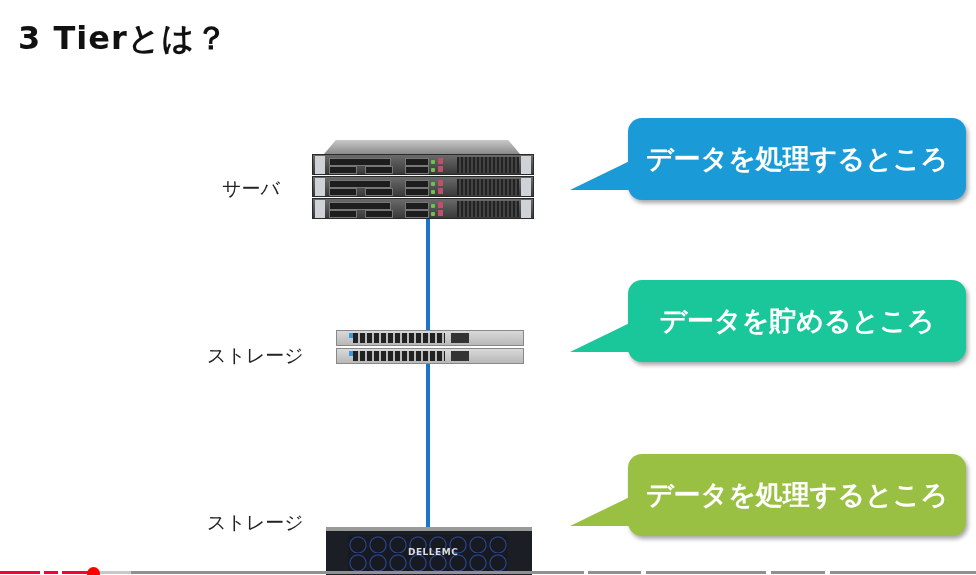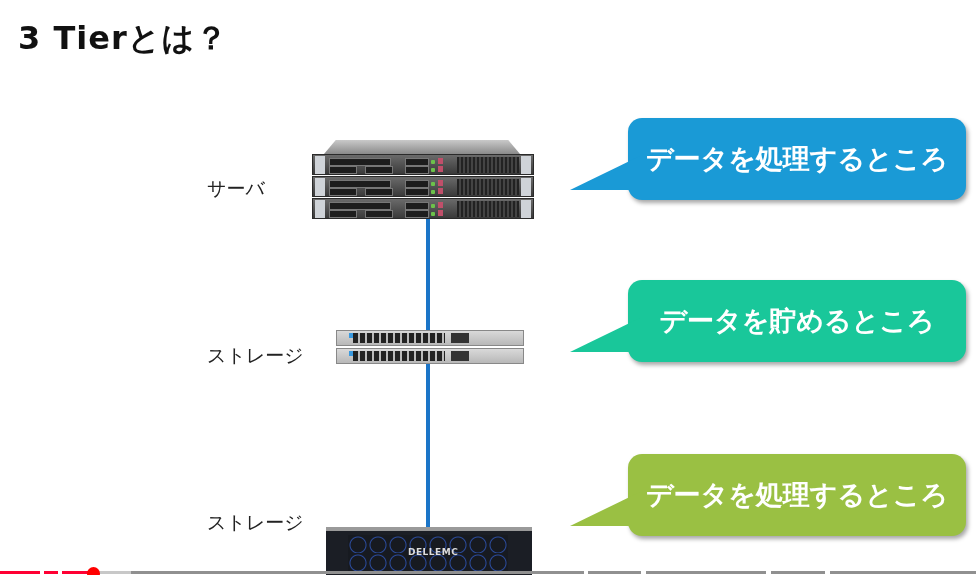--- a/index.html
+++ b/index.html
@@ -89,21 +89,21 @@
   }
 </style>
 </head>
 <body>
 
 <div class="title">3 Tierとは？</div>
 
 <div class="link-line" style="top:218px;height:112px;"></div>
 <div class="link-line" style="top:364px;height:164px;"></div>
 
-<div class="label" style="left:207px;top:176px;">サーバ</div>
+<div class="label" style="left:222px;top:176px;">サーバ</div>
 <div class="server">
   <div class="lid"></div>
   <div class="unit" style="top:14px;">
     <div class="ear" style="left:2px;"></div>
       <div class="ear" style="right:2px;"></div>
     <div class="bay" style="left:16px;top:3px;width:60px;"></div>
     <div class="bay" style="left:16px;top:11px;width:26px;"></div>
     <div class="bay" style="left:52px;top:11px;width:26px;"></div>
     <div class="bay" style="left:92px;top:3px;width:22px;"></div>
     <div class="bay" style="left:92px;top:11px;width:22px;"></div>

